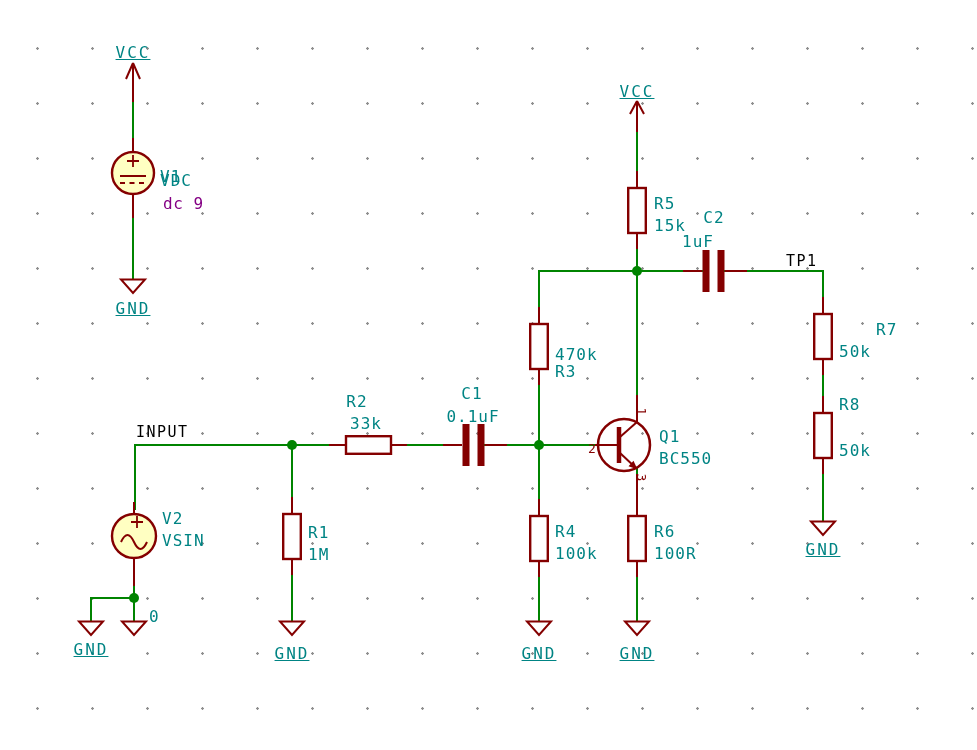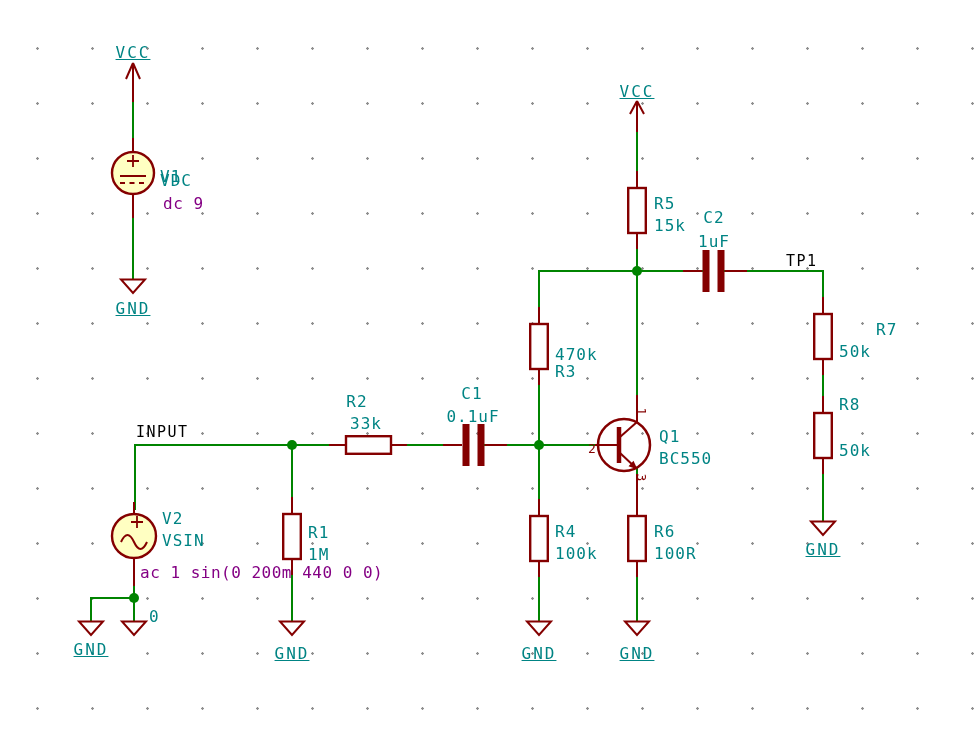--- a/index.html
+++ b/index.html
@@ -225,21 +225,20 @@
   <span class="t teal" style="left:149px;top:609px;">0</span>
   <span class="t net" style="left:136px;top:425px;">INPUT</span>
   <span class="t net" style="left:786px;top:254px;">TP1</span>
 
   <span class="t teal" style="left:160px;top:169px;">V1</span>
   <span class="t teal" style="left:160px;top:173px;">VDC</span>
   <span class="t pp" style="left:163px;top:196px;">dc 9</span>
 
   <span class="t teal" style="left:162px;top:511px;">V2</span>
   <span class="t teal" style="left:162px;top:533px;">VSIN</span>
-  <span class="t pp" style="left:140px;top:565px;">ac 1 sin(0 200m 440 0 0)</span>
 
   <span class="t teal" style="left:308px;top:525px;">R1</span>
   <span class="t teal" style="left:308px;top:547px;">1M</span>
 
   <span class="t teal" style="left:327px;top:394px;width:60px;text-align:center;">R2</span>
   <span class="t teal" style="left:336px;top:416px;width:60px;text-align:center;">33k</span>
 
   <span class="t teal" style="left:442px;top:386px;width:60px;text-align:center;">C1</span>
   <span class="t teal" style="left:443px;top:409px;width:60px;text-align:center;">0.1uF</span>
 
@@ -249,21 +248,21 @@
   <span class="t teal" style="left:555px;top:524px;">R4</span>
   <span class="t teal" style="left:555px;top:546px;">100k</span>
 
   <span class="t teal" style="left:654px;top:196px;">R5</span>
   <span class="t teal" style="left:654px;top:218px;">15k</span>
 
   <span class="t teal" style="left:654px;top:524px;">R6</span>
   <span class="t teal" style="left:654px;top:546px;">100R</span>
 
   <span class="t teal" style="left:684px;top:210px;width:60px;text-align:center;">C2</span>
-  <span class="t teal" style="left:684px;top:234px;width:60px;text-align:center;">1uF</span>
+  <span class="t teal" style="left:668px;top:234px;width:60px;text-align:center;">1uF</span>
 
   <span class="t teal" style="left:839px;top:322px;margin-left:37px;">R7</span>
   <span class="t teal" style="left:839px;top:344px;">50k</span>
 
   <span class="t teal" style="left:839px;top:397px;">R8</span>
   <span class="t teal" style="left:839px;top:443px;">50k</span>
 
   <span class="t teal" style="left:659px;top:429px;">Q1</span>
   <span class="t teal" style="left:659px;top:451px;">BC550</span>
 

